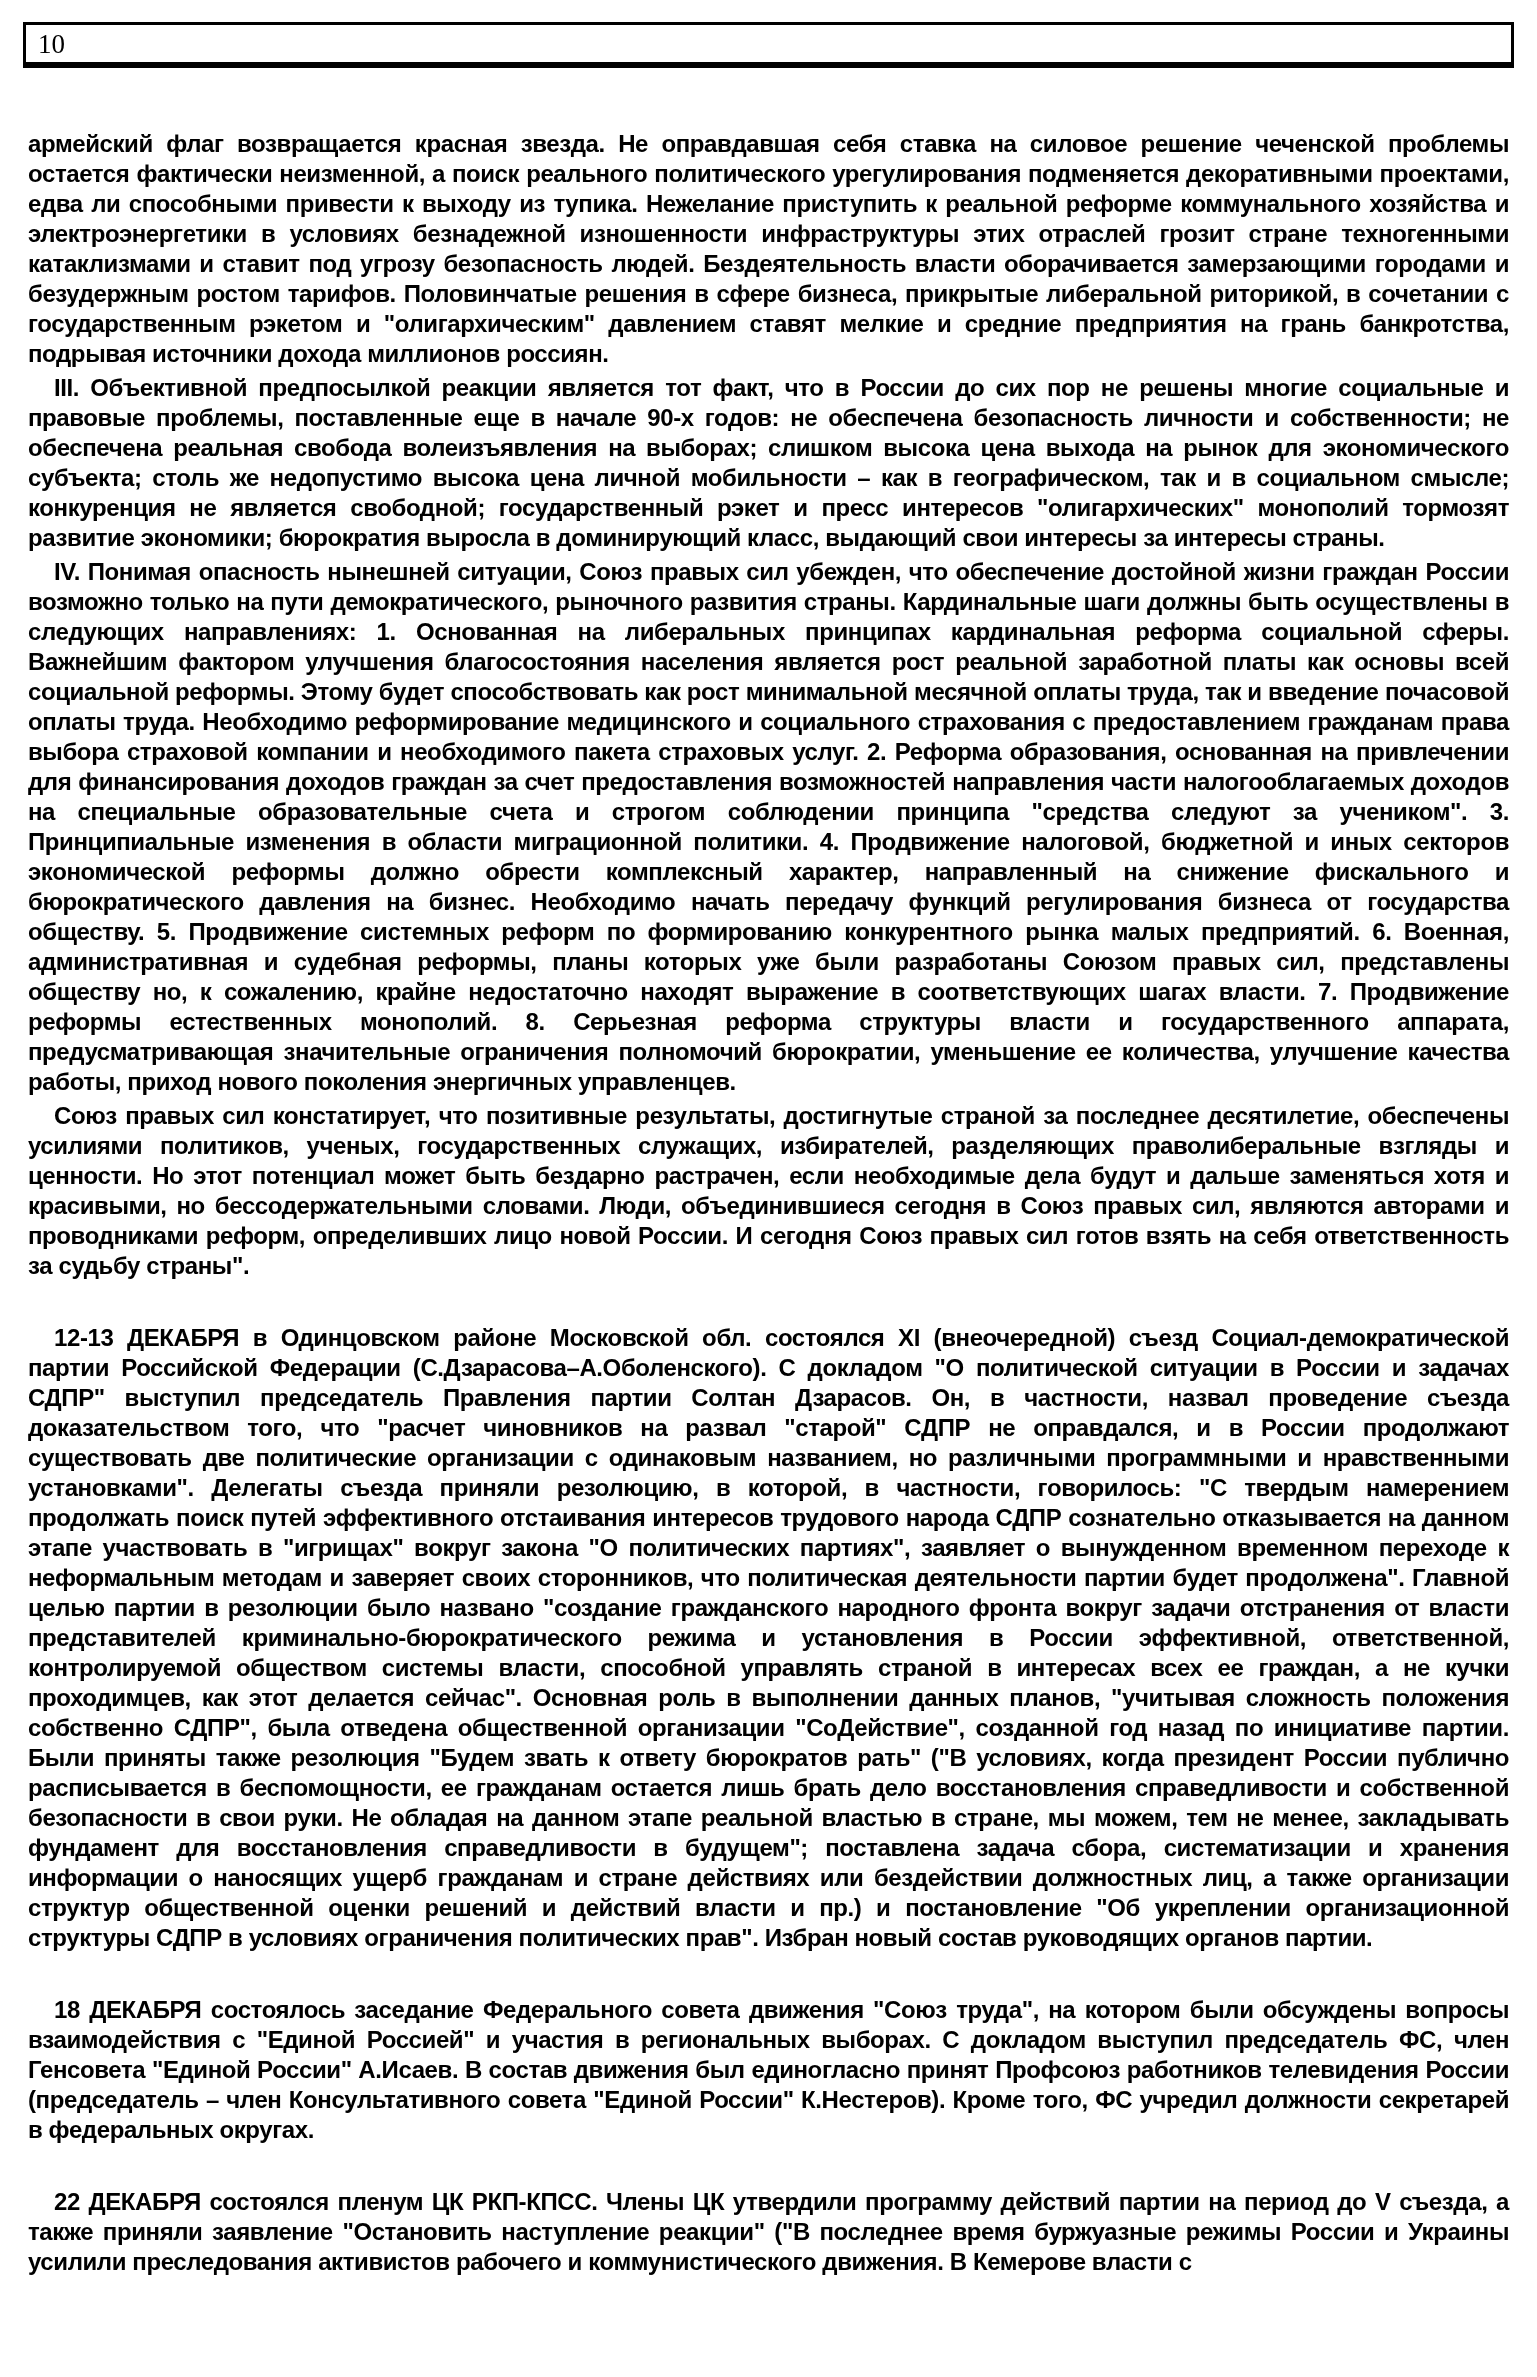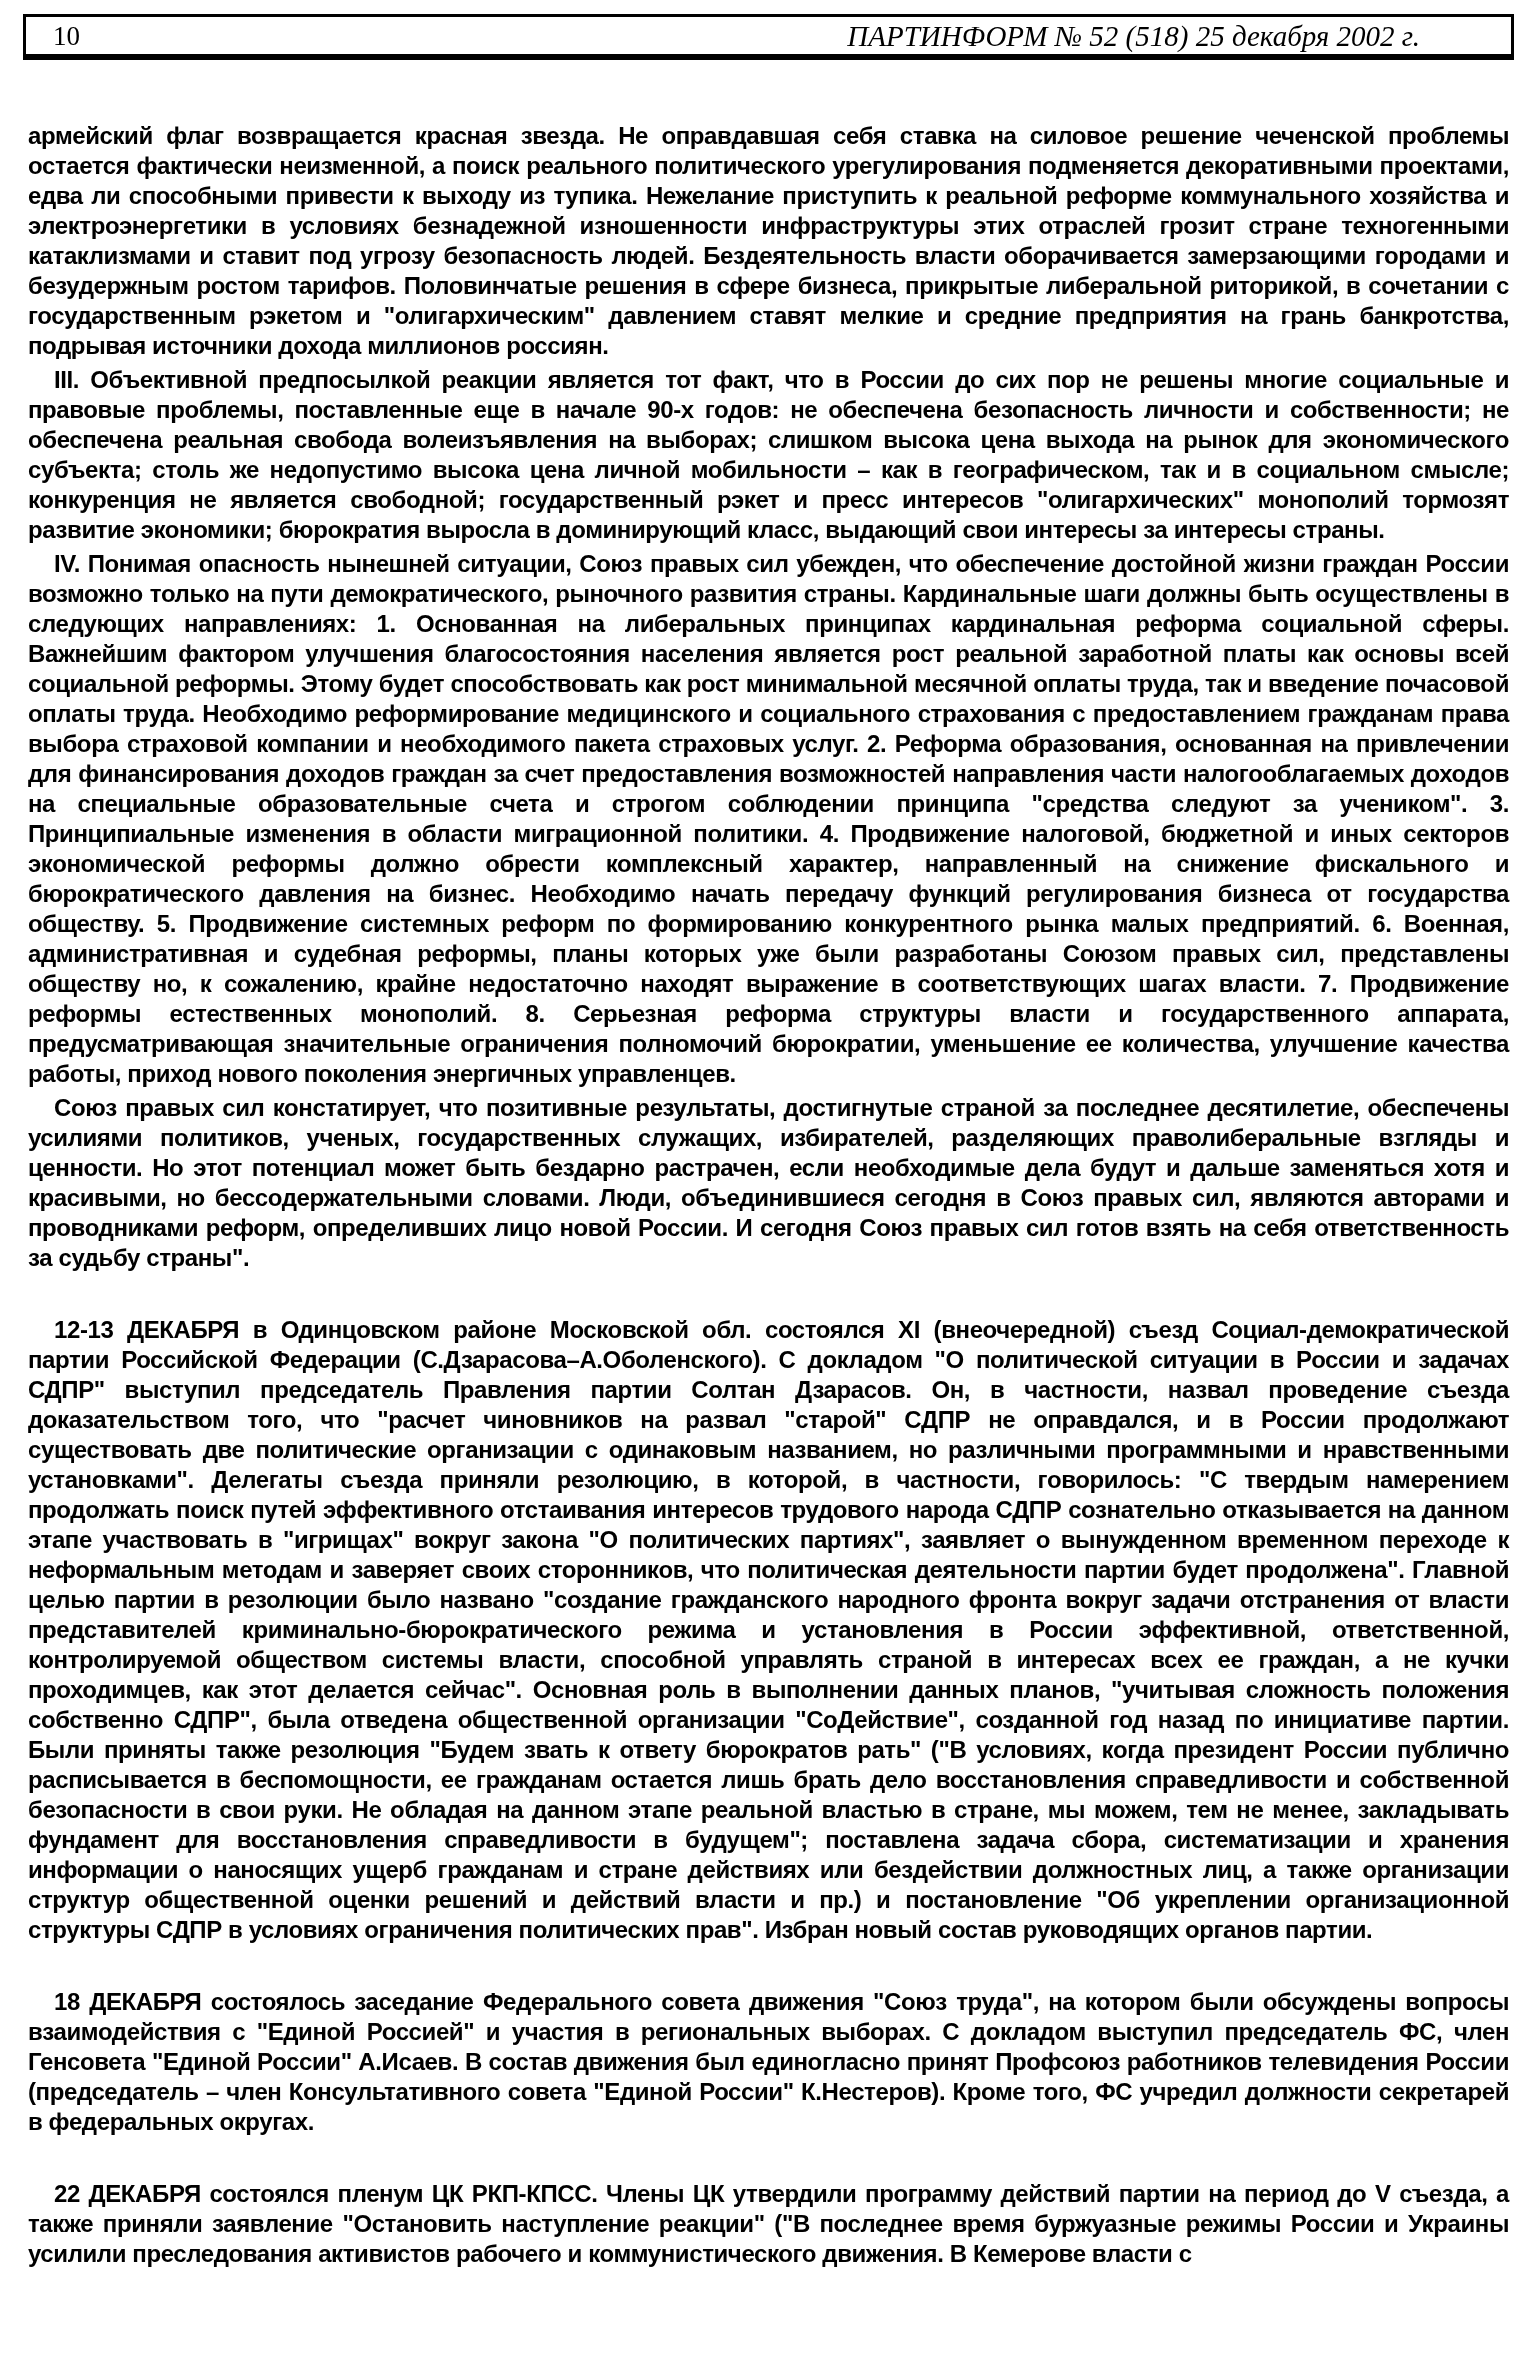--- a/index.html
+++ b/index.html
@@ -10,27 +10,27 @@
   .page {
     position: relative;
     width: 1537px;
     min-height: 2377px;
     background: #ffffff;
     color: #000000;
     overflow: hidden;
   }
   
   .header-box {
-    margin: 14px 23px 0 23px;
+    margin: 22px 23px 0 23px;
     border: 3.2px solid #000000;
     border-bottom-width: 6.4px;
     height: 37px;
     display: flex;
     align-items: center;
-    padding: 0 27px;
+    padding: 0 12px;
     box-sizing: content-box;
     background: #ffffff;
   }
   .page-number {
     font-family: "Liberation Serif", serif;
     font-size: 27px;
     font-weight: 400;
     line-height: 1;
     padding-top: 2.6px;
   }
@@ -66,21 +66,20 @@
     margin-top: 42px;
   }
 </style>
 </head>
 <body>
 
 <div class="page">
 
   <div class="header-box">
     <span class="page-number">10</span>
-    <span class="header-title">ПАРТИНФОРМ № 52 (518) 25 декабря 2002 г.</span>
   </div>
 
   <div class="article">
     <p class="no-indent">армейский флаг возвращается красная звезда. Не оправдавшая себя ставка на силовое решение чеченской проблемы остается фактически неизменной, а поиск реального политического урегулирования подменяется декоративными проектами, едва ли способными привести к выходу из тупика. Нежелание приступить к реальной реформе коммунального хозяйства и электроэнергетики в условиях безнадежной изношенности инфраструктуры этих отраслей грозит стране техногенными катаклизмами и ставит под угрозу безопасность людей. Бездеятельность власти оборачивается замерзающими городами и безудержным ростом тарифов. Половинчатые решения в сфере бизнеса, прикрытые либеральной риторикой, в сочетании с государственным рэкетом и "олигархическим" давлением ставят мелкие и средние предприятия на грань банкротства, подрывая источники дохода миллионов россиян.</p>
     <p>III. Объективной предпосылкой реакции является тот факт, что в России до сих пор не решены многие социальные и правовые проблемы, поставленные еще в начале 90-х годов: не обеспечена безопасность личности и собственности; не обеспечена реальная свобода волеизъявления на выборах; слишком высока цена выхода на рынок для экономического субъекта; столь же недопустимо высока цена личной мобильности – как в географическом, так и в социальном смысле; конкуренция не является свободной; государственный рэкет и пресс интересов "олигархических" монополий тормозят развитие экономики; бюрократия выросла в доминирующий класс, выдающий свои интересы за интересы страны.</p>
     <p>IV. Понимая опасность нынешней ситуации, Союз правых сил убежден, что обеспечение достойной жизни граждан России возможно только на пути демократического, рыночного развития страны. Кардинальные шаги должны быть осуществлены в следующих направлениях: 1. Основанная на либеральных принципах кардинальная реформа социальной сферы. Важнейшим фактором улучшения благосостояния населения является рост реальной заработной платы как основы всей социальной реформы. Этому будет способствовать как рост минимальной месячной оплаты труда, так и введение почасовой оплаты труда. Необходимо реформирование медицинского и социального страхования с предоставлением гражданам права выбора страховой компании и необходимого пакета страховых услуг. 2. Реформа образования, основанная на привлечении для финансирования доходов граждан за счет предоставления возможностей направления части налогооблагаемых доходов на специальные образовательные счета и строгом соблюдении принципа "средства следуют за учеником". 3. Принципиальные изменения в области миграционной политики. 4. Продвижение налоговой, бюджетной и иных секторов экономической реформы должно обрести комплексный характер, направленный на снижение фискального и бюрократического давления на бизнес. Необходимо начать передачу функций регулирования бизнеса от государства обществу. 5. Продвижение системных реформ по формированию конкурентного рынка малых предприятий. 6. Военная, административная и судебная реформы, планы которых уже были разработаны Союзом правых сил, представлены обществу но, к сожалению, крайне недостаточно находят выражение в соответствующих шагах власти. 7. Продвижение реформы естественных монополий. 8. Серьезная реформа структуры власти и государственного аппарата, предусматривающая значительные ограничения полномочий бюрократии, уменьшение ее количества, улучшение качества работы, приход нового поколения энергичных управленцев.</p>
     <p>Союз правых сил констатирует, что позитивные результаты, достигнутые страной за последнее десятилетие, обеспечены усилиями политиков, ученых, государственных служащих, избирателей, разделяющих праволиберальные взгляды и ценности. Но этот потенциал может быть бездарно растрачен, если необходимые дела будут и дальше заменяться хотя и красивыми, но бессодержательными словами. Люди, объединившиеся сегодня в Союз правых сил, являются авторами и проводниками реформ, определивших лицо новой России. И сегодня Союз правых сил готов взять на себя ответственность за судьбу страны".</p>
     <p class="section-gap">12-13 ДЕКАБРЯ в Одинцовском районе Московской обл. состоялся XI (внеочередной) съезд Социал-демократической партии Российской Федерации (С.Дзарасова–А.Оболенского). С докладом "О политической ситуации в России и задачах СДПР" выступил председатель Правления партии Солтан Дзарасов. Он, в частности, назвал проведение съезда доказательством того, что "расчет чиновников на развал "старой" СДПР не оправдался, и в России продолжают существовать две политические организации с одинаковым названием, но различными программными и нравственными установками". Делегаты съезда приняли резолюцию, в которой, в частности, говорилось: "С твердым намерением продолжать поиск путей эффективного отстаивания интересов трудового народа СДПР сознательно отказывается на данном этапе участвовать в "игрищах" вокруг закона "О политических партиях", заявляет о вынужденном временном переходе к неформальным методам и заверяет своих сторонников, что политическая деятельности партии будет продолжена". Главной целью партии в резолюции было названо "создание гражданского народного фронта вокруг задачи отстранения от власти представителей криминально-бюрократического режима и установления в России эффективной, ответственной, контролируемой обществом системы власти, способной управлять страной в интересах всех ее граждан, а не кучки проходимцев, как этот делается сейчас". Основная роль в выполнении данных планов, "учитывая сложность положения собственно СДПР", была отведена общественной организации "СоДействие", созданной год назад по инициативе партии. Были приняты также резолюция "Будем звать к ответу бюрократов рать" ("В условиях, когда президент России публично расписывается в беспомощности, ее гражданам остается лишь брать дело восстановления справедливости и собственной безопасности в свои руки. Не обладая на данном этапе реальной властью в стране, мы можем, тем не менее, закладывать фундамент для восстановления справедливости в будущем"; поставлена задача сбора, систематизации и хранения информации о наносящих ущерб гражданам и стране действиях или бездействии должностных лиц, а также организации структур общественной оценки решений и действий власти и пр.) и постановление "Об укреплении организационной структуры СДПР в условиях ограничения политических прав". Избран новый состав руководящих органов партии.</p>
     <p class="section-gap">18 ДЕКАБРЯ состоялось заседание Федерального совета движения "Союз труда", на котором были обсуждены вопросы взаимодействия с "Единой Россией" и участия в региональных выборах. С докладом выступил председатель ФС, член Генсовета "Единой России" А.Исаев. В состав движения был единогласно принят Профсоюз работников телевидения России (председатель – член Консультативного совета "Единой России" К.Нестеров). Кроме того, ФС учредил должности секретарей в федеральных округах.</p>
     <p class="section-gap">22 ДЕКАБРЯ состоялся пленум ЦК РКП-КПСС. Члены ЦК утвердили программу действий партии на период до V съезда, а также приняли заявление "Остановить наступление реакции" ("В последнее время буржуазные режимы России и Украины усилили преследования активистов рабочего и коммунистического движения. В Кемерове власти с</p>

